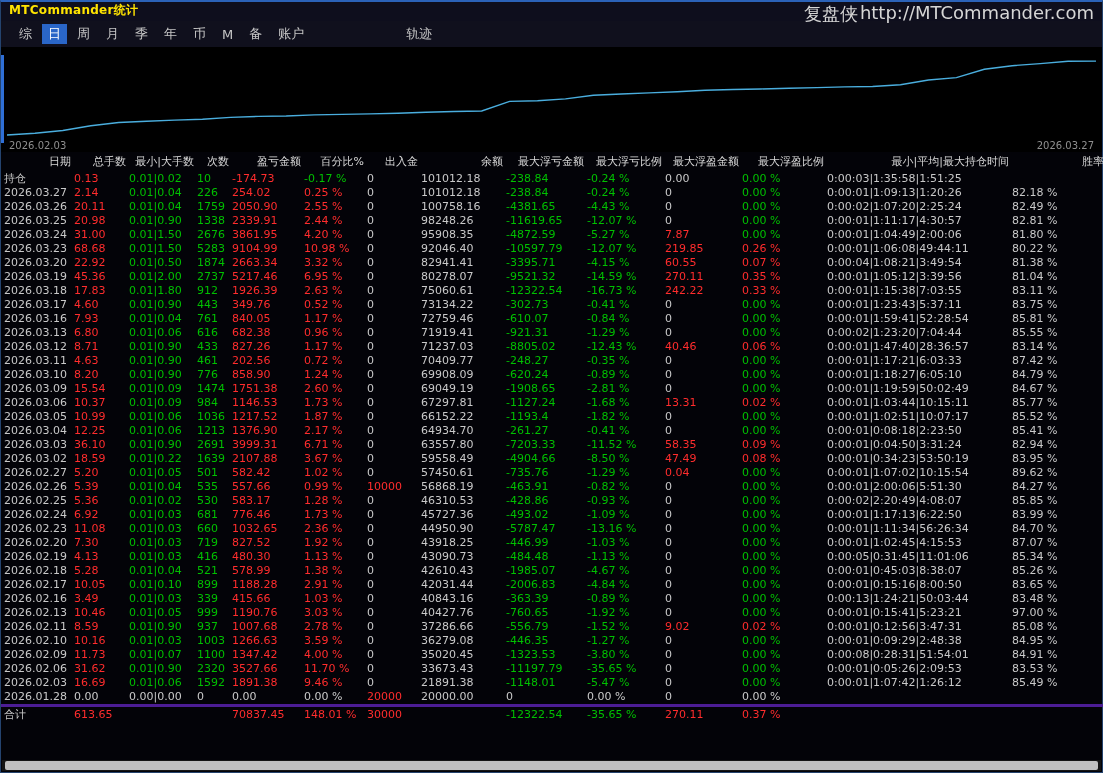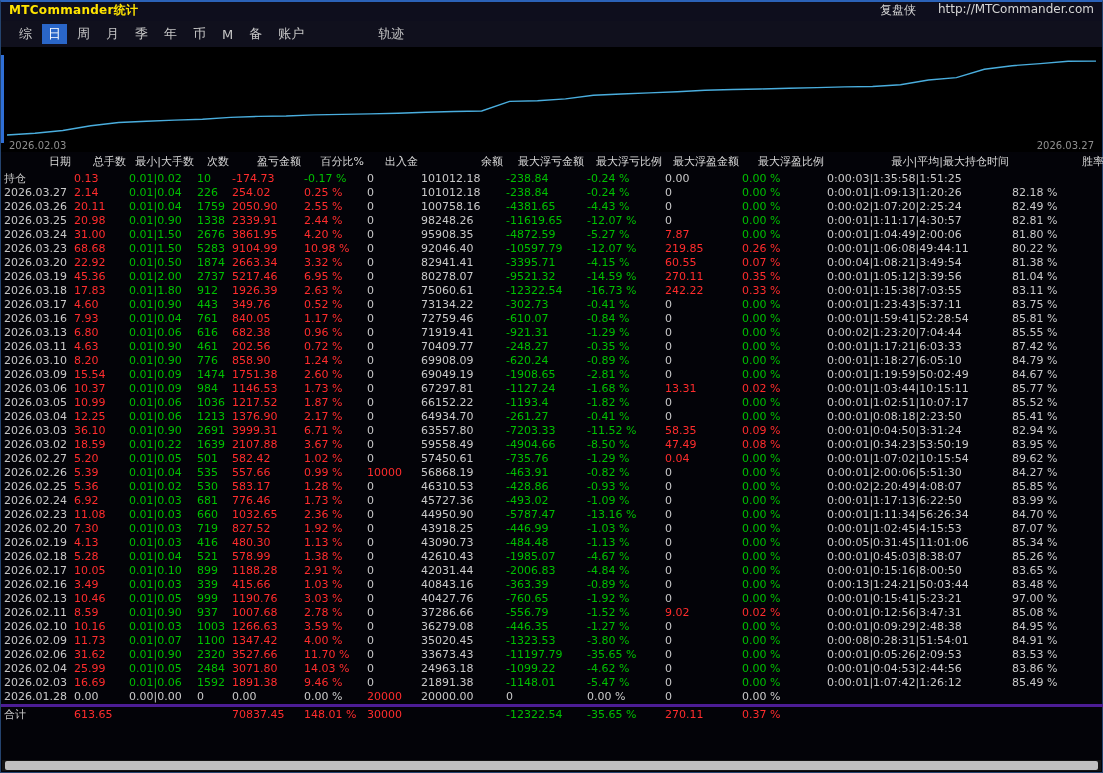--- a/index.html
+++ b/index.html
@@ -4,27 +4,27 @@
 <style>
   *{margin:0;padding:0;box-sizing:border-box}
   html,body{width:1103px;height:773px;background:#000;overflow:hidden;
     font-family:"DejaVu Sans","Liberation Sans",sans-serif}
   .app{position:relative;width:1103px;height:773px;background:#030308;
     border:1px solid #24436e;border-top:2px solid #2b62b8}
   
   .titlebar{height:19px;background:#0e0e1d;display:flex;justify-content:space-between;
     align-items:flex-start;padding:0 8px}
   .title{color:#ffe400;font-size:12px;font-weight:bold;letter-spacing:.3px}
-  .brand{color:#d6d6d6;font-size:12px;display:flex;gap:22px}
+  .brand{color:#d6d6d6;font-size:18px;display:flex;gap:2px}
   
   .menubar{height:26px;background:#10101d;display:flex;align-items:center;
     padding-left:12px;gap:4px}
   .menu-item{color:#c6c6c6;font-size:13px;padding:1px 6px;cursor:default;white-space:nowrap}
   .menu-item.active{background:#2a66c8;color:#fff}
-  .menu-item.gap{margin-left:58px}
+  .menu-item.gap{margin-left:86px}
   
   .chart{position:relative;height:105px;background:#000}
   .chart svg{position:absolute;left:0;top:0;width:1103px;height:105px}
   .left-accent{position:absolute;left:0;top:8px;width:3px;height:88px;background:#2f6fd6}
   .axis-label{position:absolute;bottom:1px;color:#8f8f8f;font-size:10px}
   .axis-left{left:8px}.axis-right{right:8px}
   
   table{width:1103px;border-collapse:collapse;table-layout:fixed}
   th{color:#d8d8d8;font-size:11px;font-weight:normal;text-align:right;
     height:20px;padding:0 0 2px 3px;white-space:nowrap;overflow:hidden}
@@ -294,20 +294,36 @@
           <td class="c-w">0</td>
           <td class="c-w">71919.41</td>
           <td class="c-g">-921.31</td>
           <td class="c-g">-1.29 %</td>
           <td class="c-w">0</td>
           <td class="c-g">0.00 %</td>
           <td class="c-w">0:00:02|1:23:20|7:04:44</td>
           <td class="c-w">85.55 %</td>
         </tr>
         <tr>
+          <td class="c-w">2026.03.12</td>
+          <td class="c-r">8.71</td>
+          <td class="c-g">0.01|0.90</td>
+          <td class="c-g">433</td>
+          <td class="c-r">827.26</td>
+          <td class="c-r">1.17 %</td>
+          <td class="c-w">0</td>
+          <td class="c-w">71237.03</td>
+          <td class="c-g">-8805.02</td>
+          <td class="c-g">-12.43 %</td>
+          <td class="c-r">40.46</td>
+          <td class="c-r">0.06 %</td>
+          <td class="c-w">0:00:01|1:47:40|28:36:57</td>
+          <td class="c-w">83.14 %</td>
+        </tr>
+        <tr>
           <td class="c-w">2026.03.11</td>
           <td class="c-r">4.63</td>
           <td class="c-g">0.01|0.90</td>
           <td class="c-g">461</td>
           <td class="c-r">202.56</td>
           <td class="c-r">0.72 %</td>
           <td class="c-w">0</td>
           <td class="c-w">70409.77</td>
           <td class="c-g">-248.27</td>
           <td class="c-g">-0.35 %</td>
@@ -660,36 +676,20 @@
           <td class="c-r">3527.66</td>
           <td class="c-r">11.70 %</td>
           <td class="c-w">0</td>
           <td class="c-w">33673.43</td>
           <td class="c-g">-11197.79</td>
           <td class="c-g">-35.65 %</td>
           <td class="c-w">0</td>
           <td class="c-g">0.00 %</td>
           <td class="c-w">0:00:01|0:05:26|2:09:53</td>
           <td class="c-w">83.53 %</td>
-        </tr>
-        <tr>
-          <td class="c-w">2026.02.04</td>
-          <td class="c-r">25.99</td>
-          <td class="c-g">0.01|0.05</td>
-          <td class="c-g">2484</td>
-          <td class="c-r">3071.80</td>
-          <td class="c-r">14.03 %</td>
-          <td class="c-w">0</td>
-          <td class="c-w">24963.18</td>
-          <td class="c-g">-1099.22</td>
-          <td class="c-g">-4.62 %</td>
-          <td class="c-w">0</td>
-          <td class="c-g">0.00 %</td>
-          <td class="c-w">0:00:01|0:04:53|2:44:56</td>
-          <td class="c-w">83.86 %</td>
         </tr>
         <tr>
           <td class="c-w">2026.02.03</td>
           <td class="c-r">16.69</td>
           <td class="c-g">0.01|0.06</td>
           <td class="c-g">1592</td>
           <td class="c-r">1891.38</td>
           <td class="c-r">9.46 %</td>
           <td class="c-w">0</td>
           <td class="c-w">21891.38</td>

